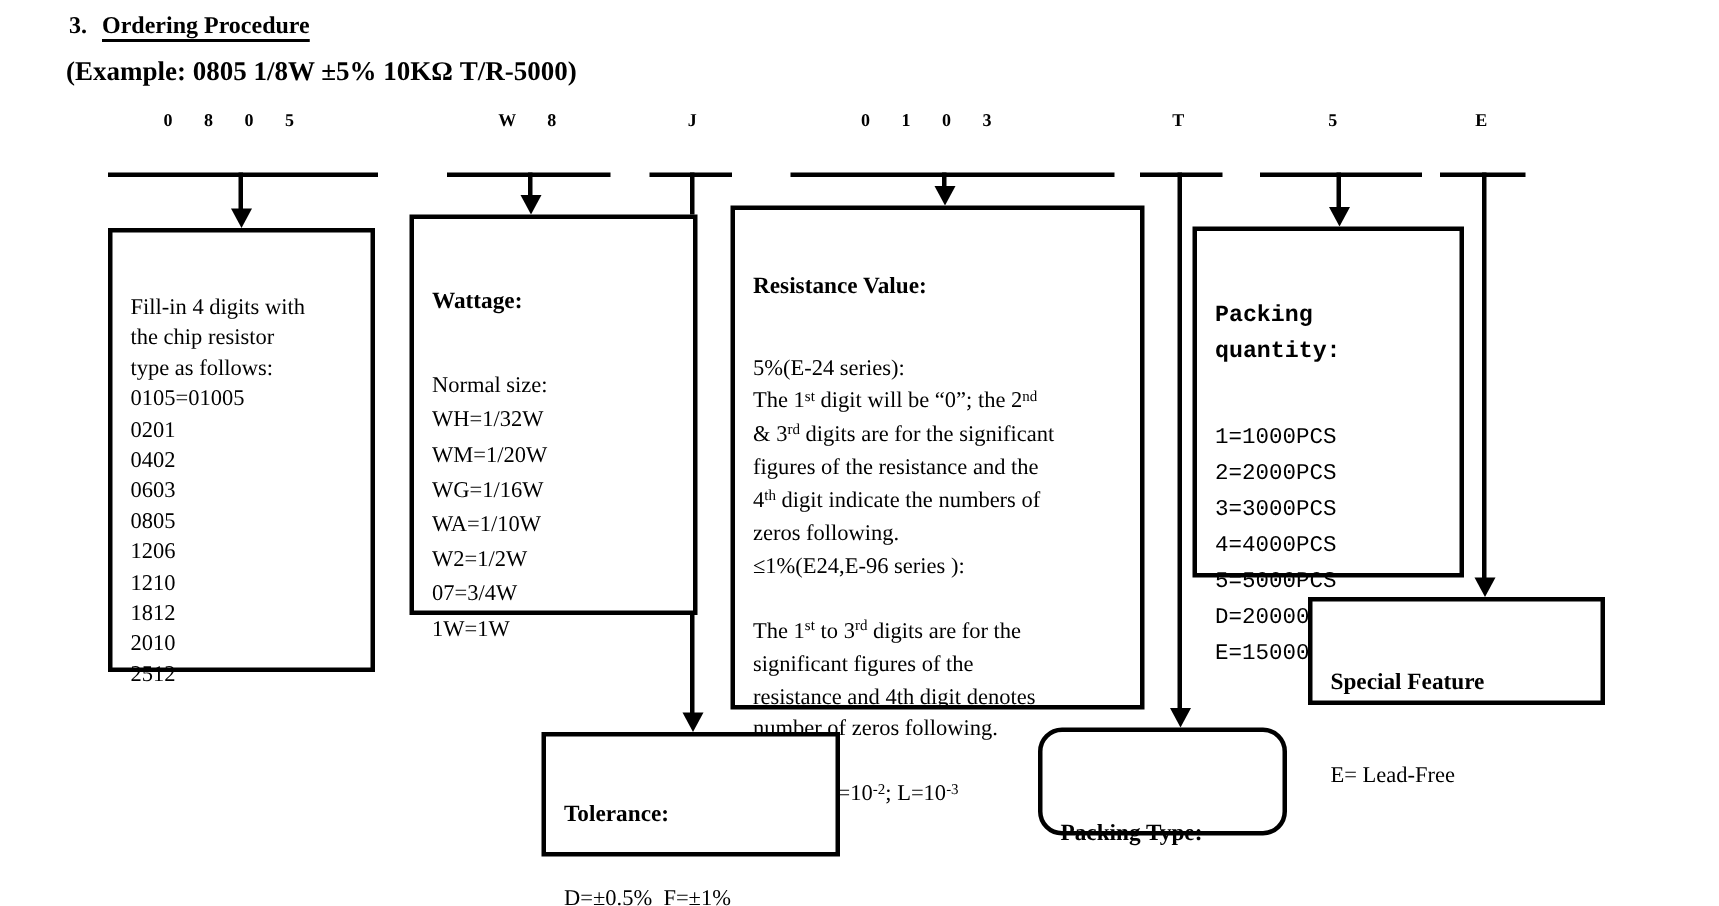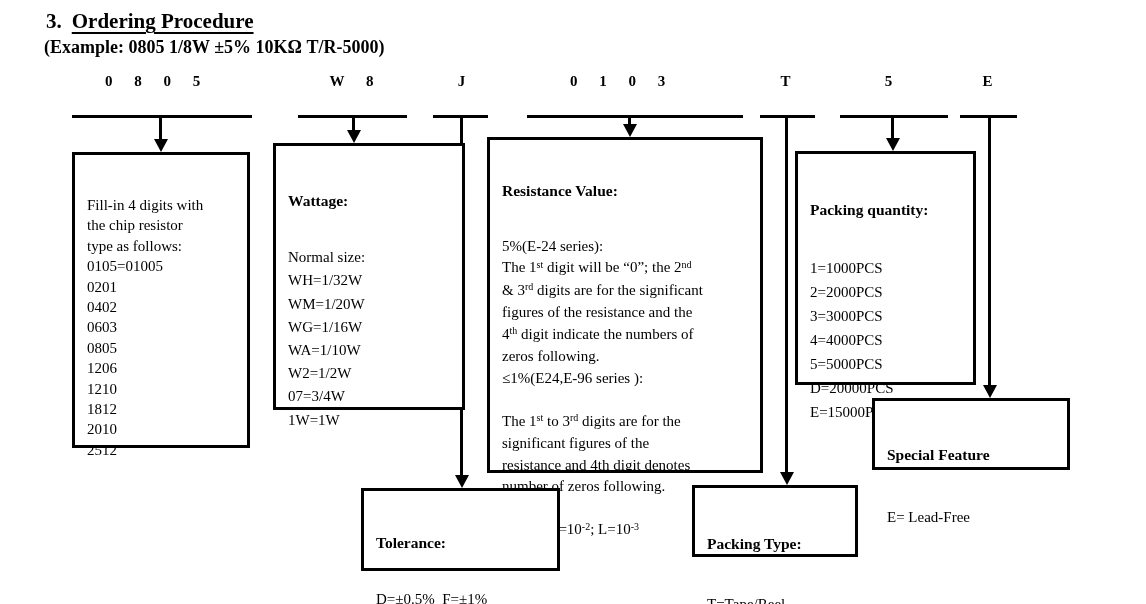--- a/index.html
+++ b/index.html
@@ -4,28 +4,28 @@
 <style>
   html,body{margin:0;padding:0;background:#ffffff;}
   .page{
     position:relative;
     width:1146px;height:604px;
     background:#ffffff;
     font-family:"Liberation Serif","DejaVu Serif",serif;
     color:#000;
     overflow:hidden;
   }
-  .hdr-line1{position:absolute;left:46px;top:9px;font-size:21px;font-weight:bold;}
+  .hdr-line1{position:absolute;left:46px;top:9px;font-size:16px;font-weight:bold;}
   .hdr-line1 .sec-num{margin-right:10px;}
   .hdr-line1 .sec-title{text-decoration:underline;text-decoration-thickness:2px;text-underline-offset:4px;}
   .hdr-example{position:absolute;left:44px;top:37px;font-size:18px;font-weight:bold;}
   .code{
     position:absolute;top:73px;
     transform:translateX(-50%);
-    font-size:15px;font-weight:bold;
+    font-size:12px;font-weight:bold;
     letter-spacing:9px;
     white-space:nowrap;
   }
   .hline{position:absolute;height:3px;background:#000;}
   .vstem{position:absolute;width:3px;background:#000;}
   .arrowhead{
     position:absolute;width:0;height:0;
     border-left:7px solid transparent;
     border-right:7px solid transparent;
     border-top:13px solid #000;
@@ -38,24 +38,24 @@
     padding:6px 8px 0 12px;
     font-size:15px;
     white-space:pre-wrap;
   }
   .box .box-title{font-weight:bold;font-size:15.5px;line-height:var(--lh);}
   .box .line{line-height:var(--lh);}
   sup{font-size:10px;vertical-align:baseline;position:relative;top:-0.45em;letter-spacing:0;text-align:center;}
   .box-product{--lh:20.4px;}
   .box-wattage{--lh:23.2px;padding-top:9px;}
   .box-resistance{--lh:21.5px;}
-  .box-packqty{--lh:24px;padding-top:10px;}
+  .box-packqty{--lh:24px;padding-top:10px;font-family:Liberation Mono, monospace;}
   .box-special{--lh:28px;}
   .box-tolerance{--lh:23px;}
-  .box-packtype{--lh:27px;padding-top:8px;}
+  .box-packtype{--lh:27px;padding-top:20px;border-radius:16px;}
 </style>
 </head>
 <body>
 
 <div class="page">
 
   <div class="hdr-line1">
     <span class="sec-num">3.</span><span class="sec-title">Ordering Procedure</span>
   </div>
   <div class="hdr-example">(Example: 0805 1/8W ±5% 10KΩ T/R-5000)</div>

